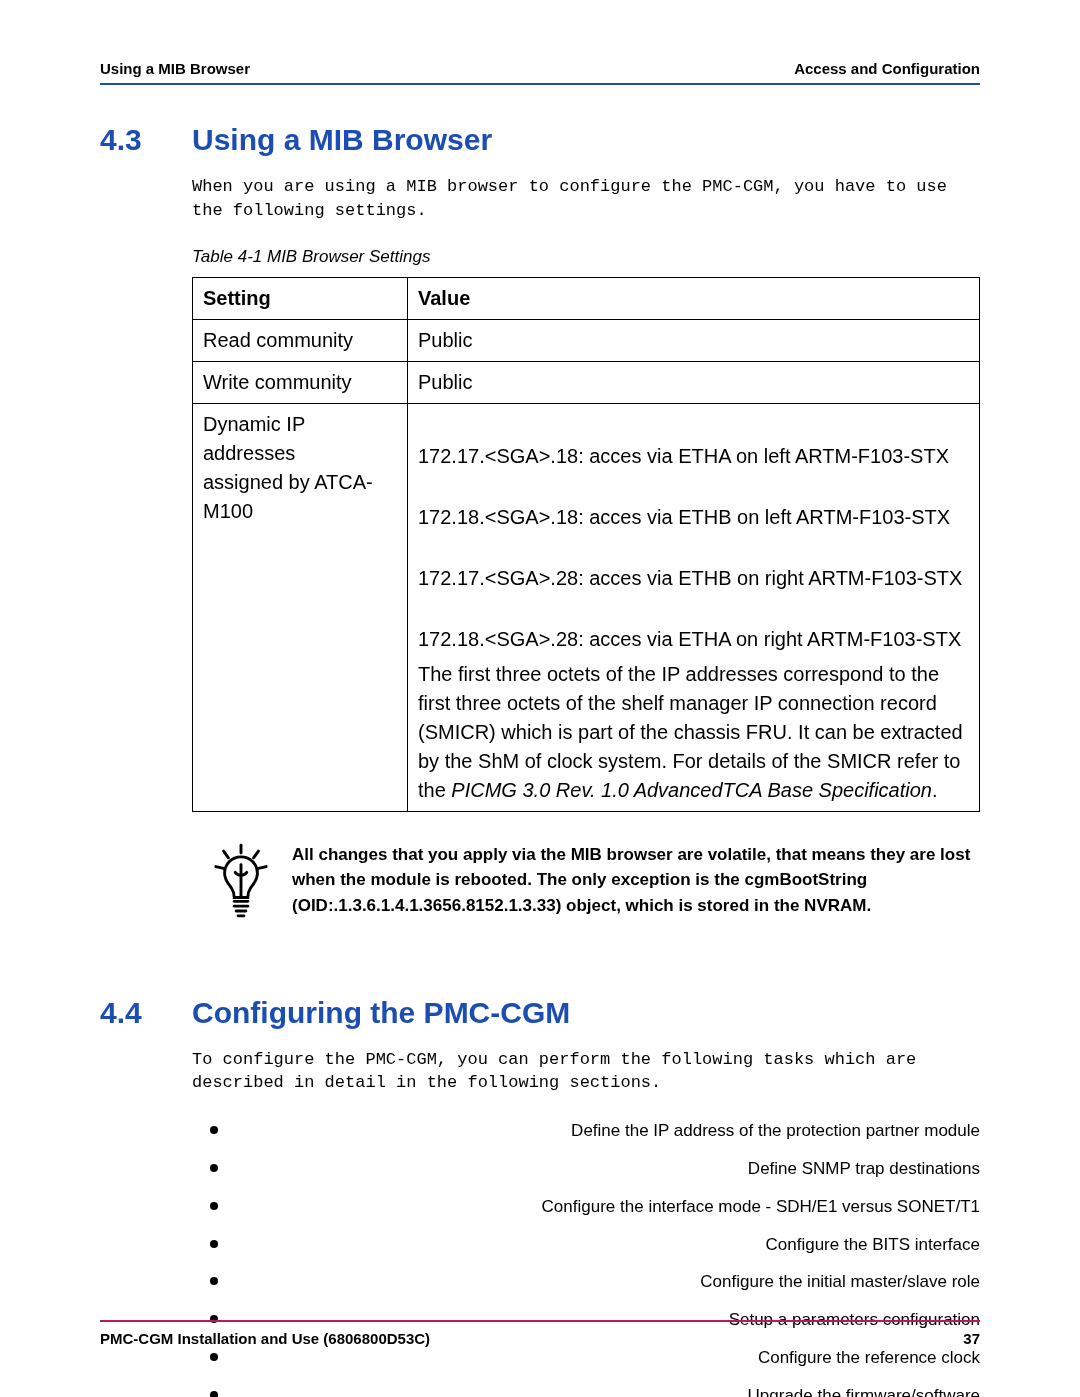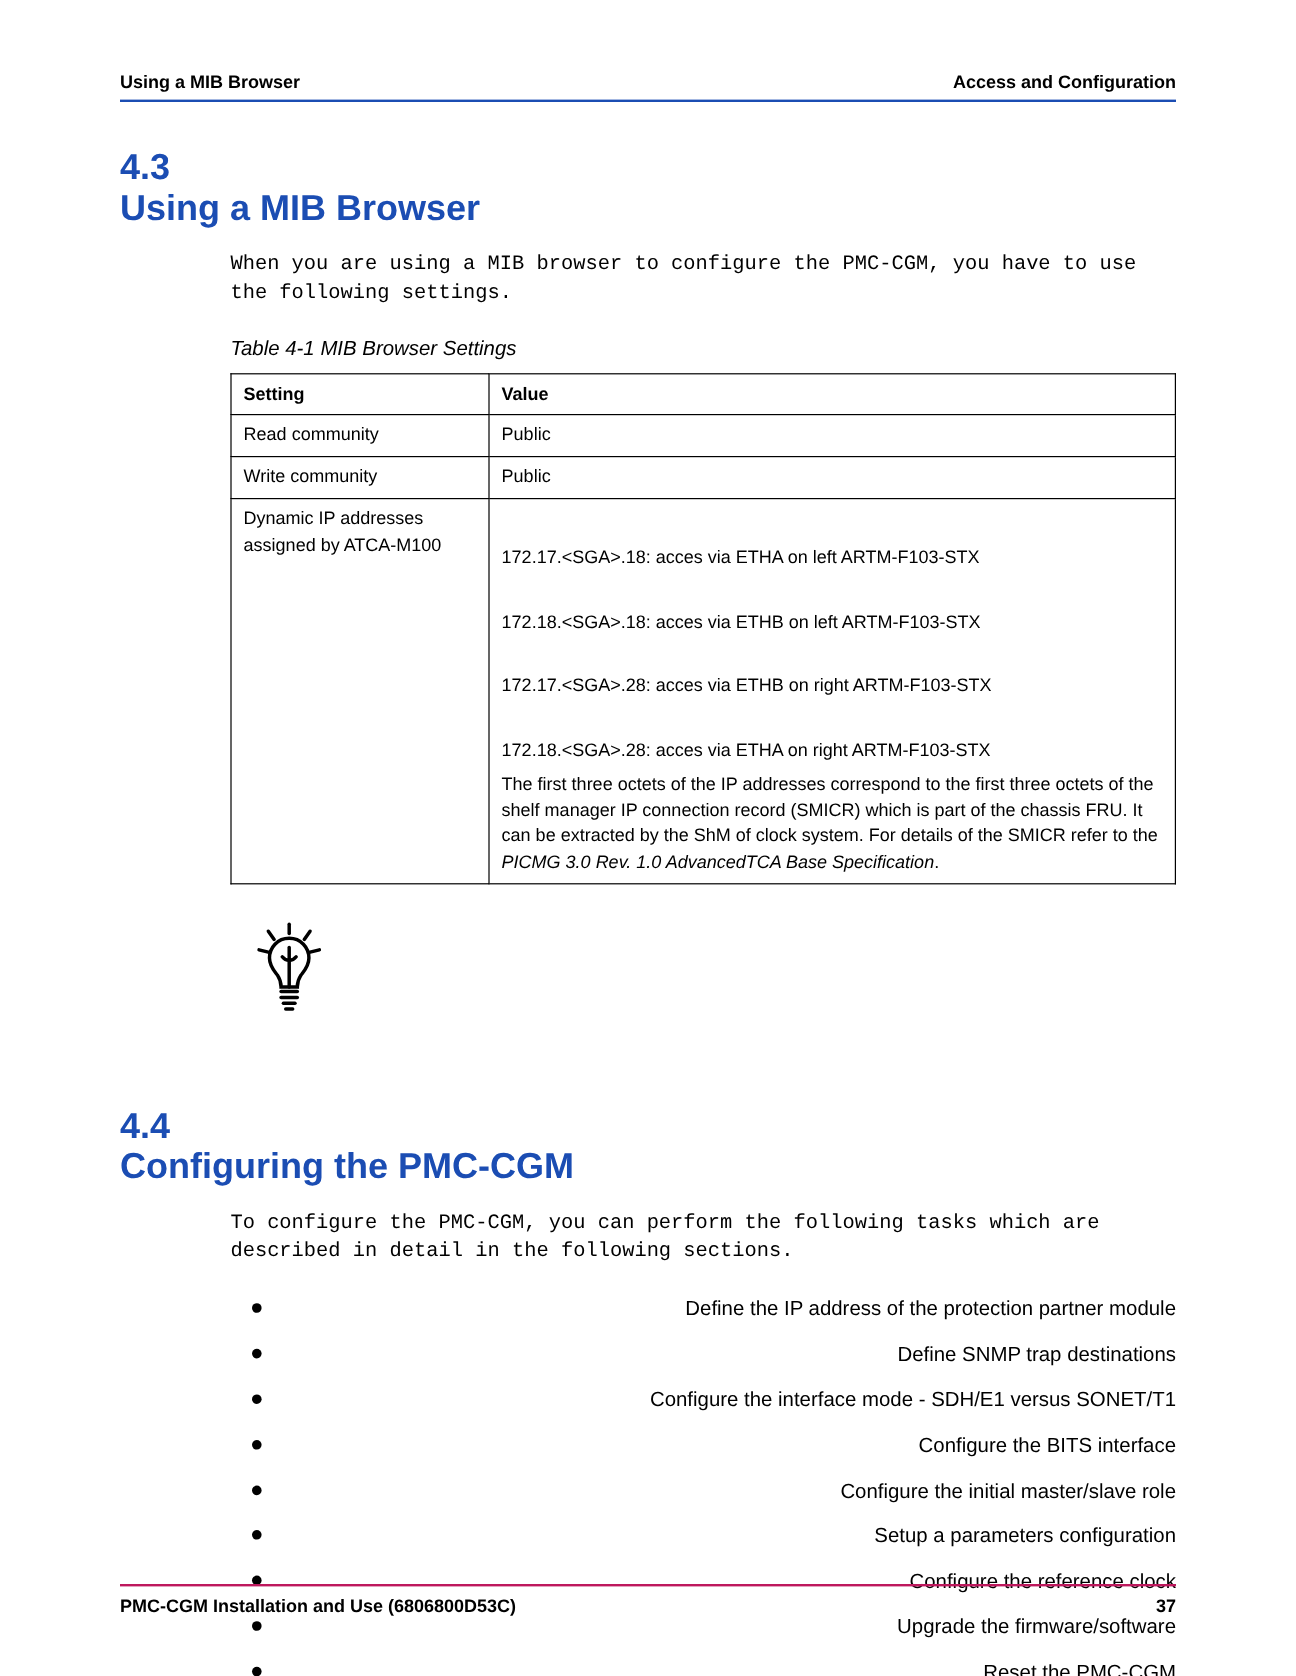--- a/index.html
+++ b/index.html
@@ -24,39 +24,38 @@
   .section {
     margin-bottom: 50px;
   }
   .section-heading {
     display: flex;
     align-items: baseline;
     color: #1b4db3;
     font-weight: bold;
     font-size: 30px;
     margin-bottom: 18px;
-    flex-direction: column;
   }
   .section-num { width: 92px; }
   .body-indent { margin-left: 92px; }
   .para {
     font-size: 17px;
     line-height: 1.4;
     margin-bottom: 24px;
     font-family: Liberation Mono, monospace;
   }
   .table-caption {
     font-style: italic;
     font-size: 17px;
     margin-bottom: 10px;
   }
   table.settings {
     border-collapse: collapse;
     width: 100%;
-    font-size: 15px;
+    font-size: 20px;
   }
   table.settings th, table.settings td {
     border: 1px solid #000;
     padding: 6px 10px;
     text-align: left;
     vertical-align: top;
     line-height: 1.45;
   }
   table.settings th {
     font-weight: bold;
@@ -178,20 +177,21 @@
             <path d="M30 14 c-10 0 -17 8 -17 17 c0 7 4 11 7 15 c2 3 3 6 3 10 h14 c0 -4 1 -7 3 -10 c3 -4 7 -8 7 -15 c0 -9 -7 -17 -17 -17 z"></path>
             <line x1="30" y1="22" x2="30" y2="56"></line>
             <path d="M24 30 c3 4 9 4 12 0"></path>
             <line x1="23" y1="60" x2="37" y2="60"></line>
             <line x1="23" y1="65" x2="37" y2="65"></line>
             <line x1="25" y1="70" x2="35" y2="70"></line>
             <line x1="27" y1="75" x2="33" y2="75"></line>
           </g>
         </svg>
       </div>
+      <div class="note-text">All changes that you apply via the MIB browser are volatile, that means they are lost when the module is rebooted. The only exception is the cgmBootString (OID:.1.3.6.1.4.1.3656.8152.1.3.33) object, which is stored in the NVRAM.</div>
     </div>
   </div>
 </div>
 
 <div class="section" style="margin-top:70px;">
   <div class="section-heading">
     <span class="section-num">4.4</span>
     <span>Configuring the PMC-CGM</span>
   </div>
   <div class="body-indent">

